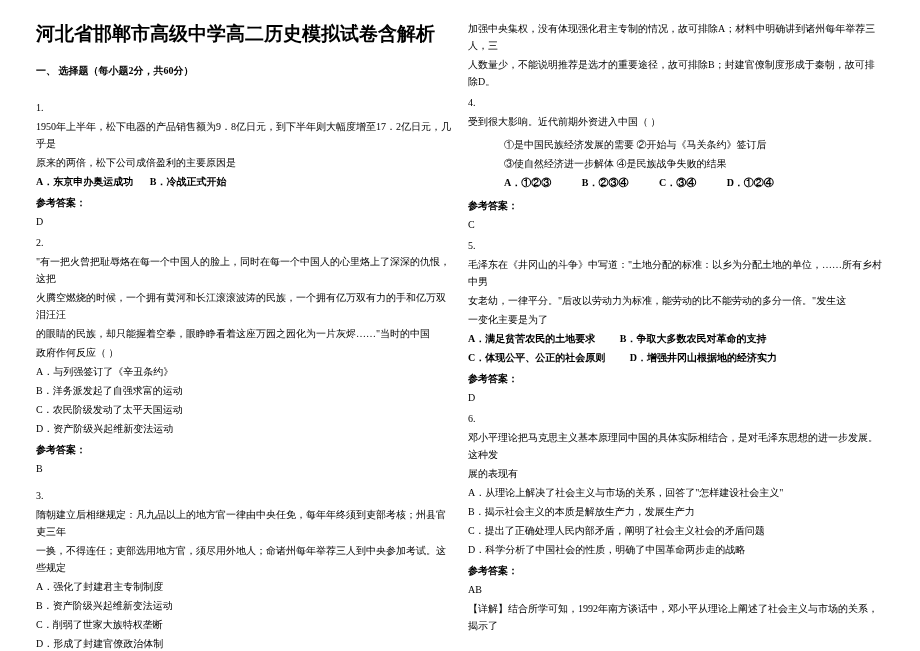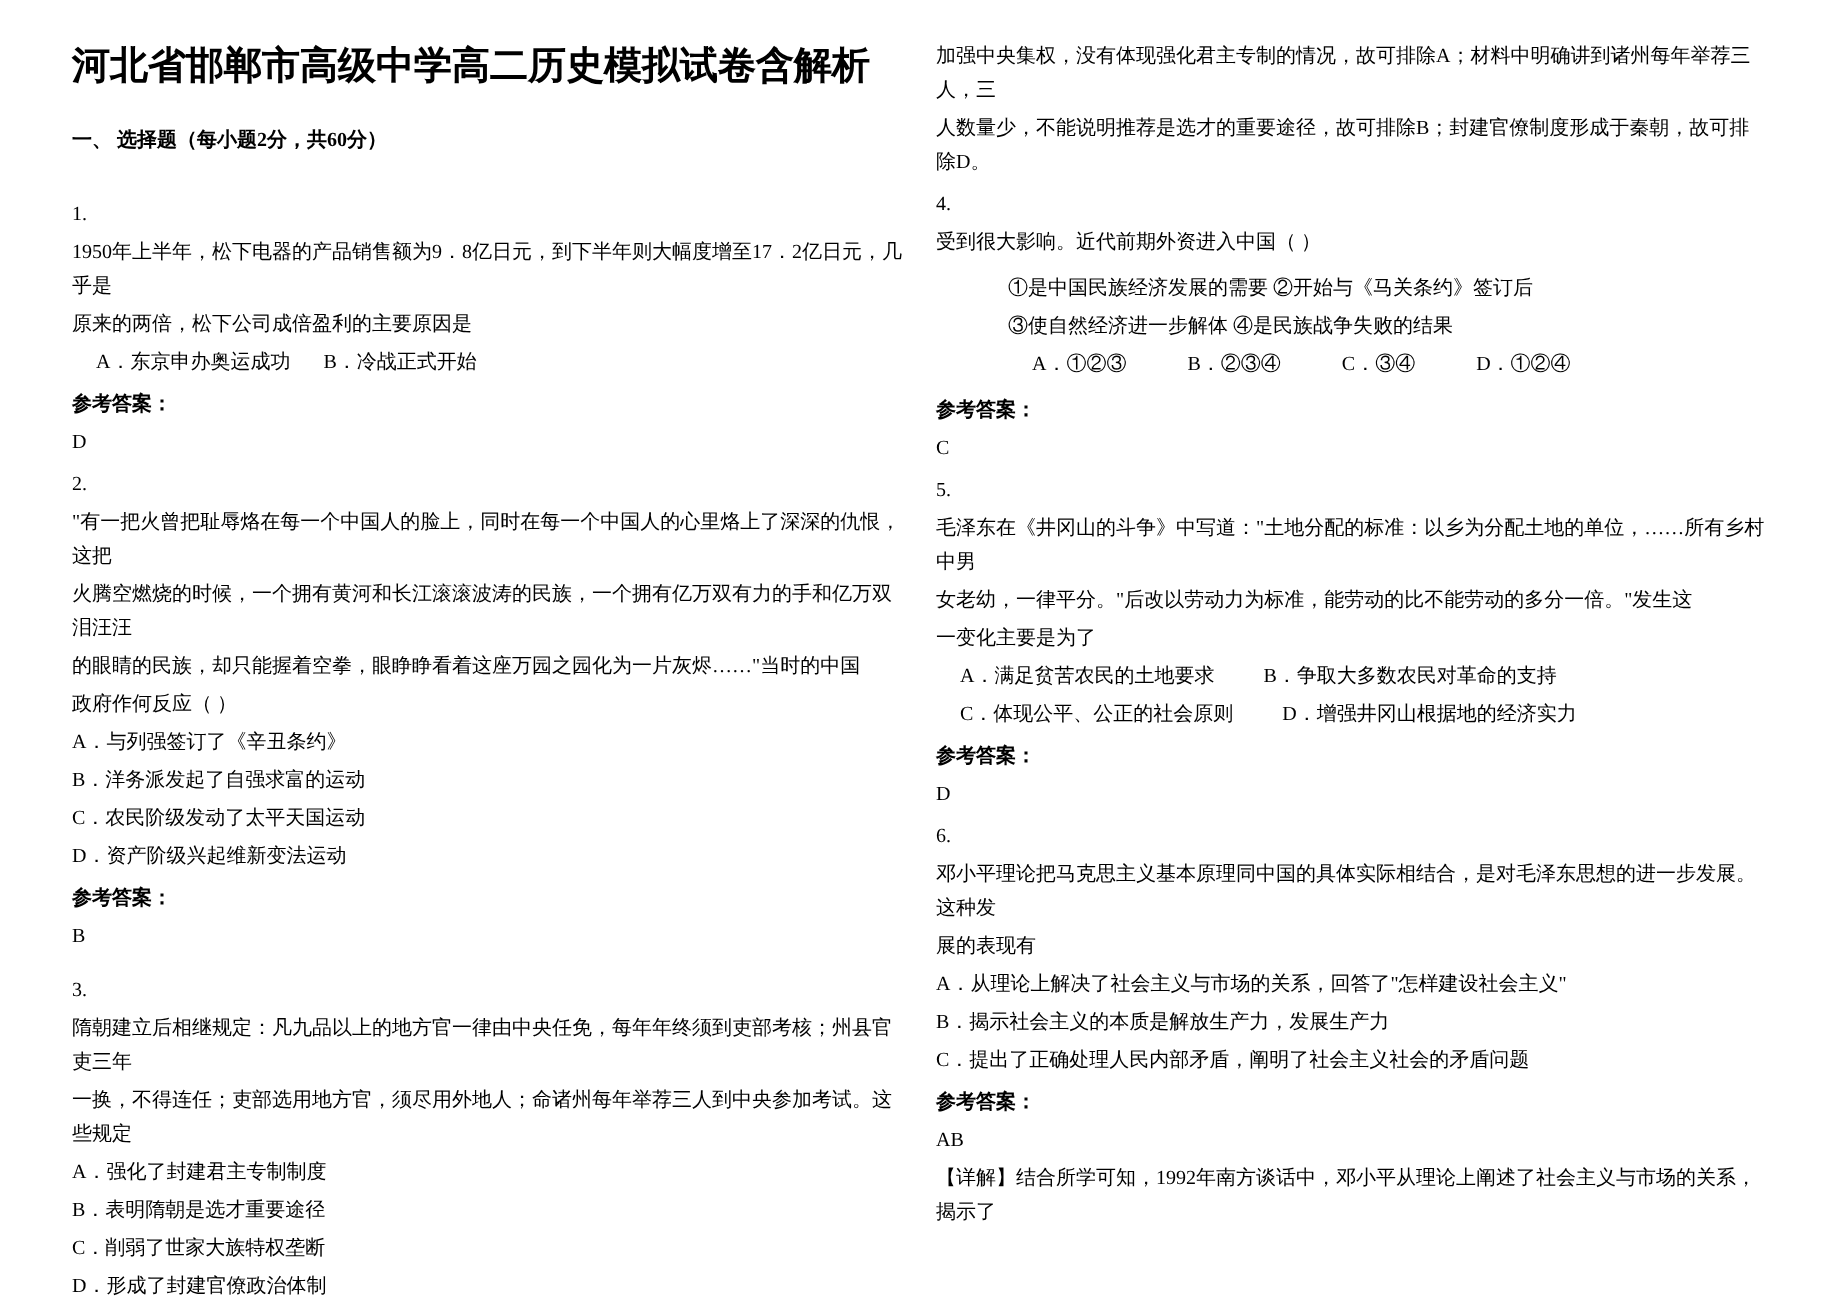--- a/index.html
+++ b/index.html
@@ -23,21 +23,21 @@
       font-weight: bold;
       margin-bottom: 12px;
     }
     .section-h {
       font-weight: bold;
       font-size: 10px;
       margin-bottom: 20px;
     }
     .qnum { margin-top: 4px; }
     .para { margin: 2px 0; }
-    .opts { margin: 2px 12px; }
+    .opts { margin: 2px 0; font-weight: bold; }
     .opts span { display: inline-block; margin-right: 14px; }
     .opts-wide span { margin-right: 22px; text-align: center; }
     .ans-label { font-weight: bold; margin-top: 4px; }
     .ans { margin: 2px 0; }
     .indent-block { padding-left: 36px; margin: 6px 0; }
     .indent-block .para { margin: 2px 0; }
     .indent-block .opts span { margin-right: 28px; }
     .gap { height: 4px; }
   </style>
 </head>
@@ -67,21 +67,21 @@
   <div class="para">C．农民阶级发动了太平天国运动</div>
   <div class="para">D．资产阶级兴起维新变法运动</div>
   <div class="ans-label">参考答案：</div>
   <div class="ans">B</div>
   <div class="gap"></div>
 
   <div class="qnum">3.</div>
   <div class="para">隋朝建立后相继规定：凡九品以上的地方官一律由中央任免，每年年终须到吏部考核；州县官吏三年</div>
   <div class="para">一换，不得连任；吏部选用地方官，须尽用外地人；命诸州每年举荐三人到中央参加考试。这些规定</div>
   <div class="para">A．强化了封建君主专制制度</div>
-  <div class="para">B．表明隋朝是选才重要途径</div>
+  <div class="para">B．资产阶级兴起维新变法运动</div>
   <div class="para">C．削弱了世家大族特权垄断</div>
   <div class="para">D．形成了封建官僚政治体制</div>
 
 </div>
 
 <div class="col">
   <div class="para">加强中央集权，没有体现强化君主专制的情况，故可排除A；材料中明确讲到诸州每年举荐三人，三</div>
   <div class="para">人数量少，不能说明推荐是选才的重要途径，故可排除B；封建官僚制度形成于秦朝，故可排除D。</div>
 
   <div class="qnum">4.</div>
@@ -113,17 +113,18 @@
   </div>
   <div class="ans-label">参考答案：</div>
   <div class="ans">D</div>
 
   <div class="qnum">6.</div>
   <div class="para">邓小平理论把马克思主义基本原理同中国的具体实际相结合，是对毛泽东思想的进一步发展。这种发</div>
   <div class="para">展的表现有</div>
   <div class="para">A．从理论上解决了社会主义与市场的关系，回答了"怎样建设社会主义"</div>
   <div class="para">B．揭示社会主义的本质是解放生产力，发展生产力</div>
   <div class="para">C．提出了正确处理人民内部矛盾，阐明了社会主义社会的矛盾问题</div>
+  <div class="para">D．科学分析了中国社会的性质，明确了中国革命两步走的战略</div>
   <div class="ans-label">参考答案：</div>
   <div class="ans">AB</div>
   <div class="para">【详解】结合所学可知，1992年南方谈话中，邓小平从理论上阐述了社会主义与市场的关系，揭示了</div>
 
 </div>
 
 </body></html>

